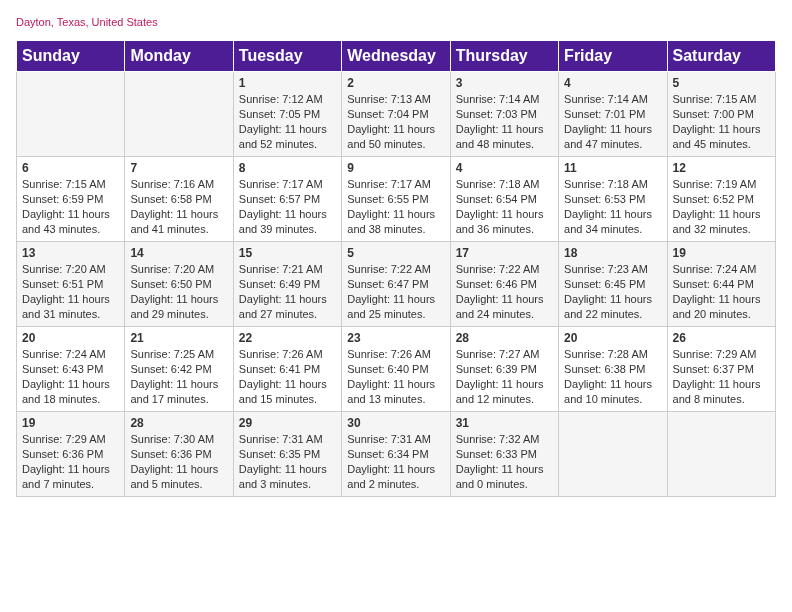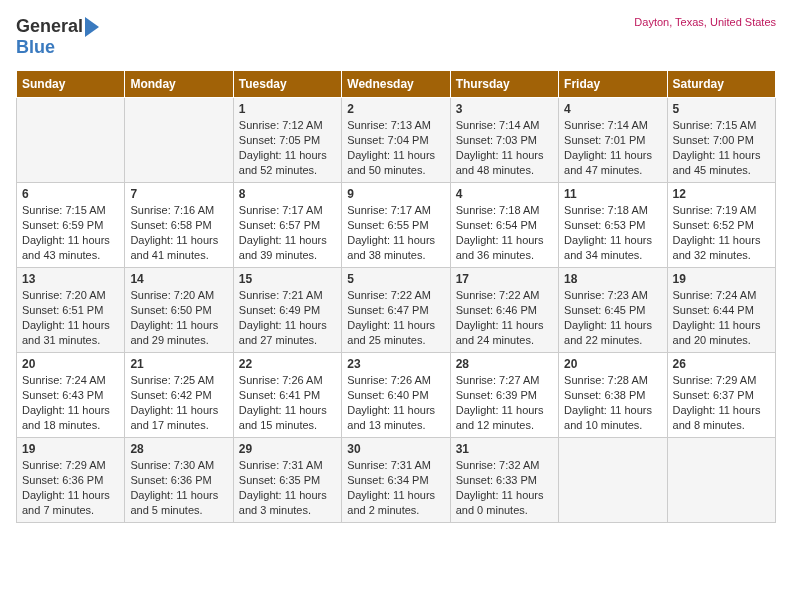--- a/index.html
+++ b/index.html
@@ -55,25 +55,25 @@
     .location-title {
       font-size: 11px;
       color: #be185d;
     }
     table {
       width: 100%;
       border-collapse: collapse;
       table-layout: fixed;
     }
     thead tr th {
-      background-color: #a16207;
+      background-color: #4c1d95;
       color: #fff;
       text-align: left;
       padding: 6px 5px;
-      font-size: 12px;
+      font-size: 16px;
       font-weight: bold;
       border: 1px solid #fff;
     }
     tbody tr td {
       vertical-align: top;
       border: 1px solid #ccc;
       padding: 4px 5px;
       font-size: 10px;
       color: #333;
       min-height: 80px;
@@ -93,27 +93,20 @@
     }
     .cell-content {
       font-size: 11px;
       line-height: 1.35;
     }
   </style>
 </head>
 <body>
 
 <div class="header">
-  <div class="logo">
-    <div class="logo-top">
-      <span class="logo-general">General</span>
-      <span class="logo-arrow"></span>
-    </div>
-    <span class="logo-blue">Blue</span>
-  </div>
   <div class="title-block">
     <div class="location-title">Dayton, Texas, United States</div>
   </div>
 </div>
 
 <table>
   <thead>
     <tr id="header-row">
         <th>Sunday</th>
         <th>Monday</th>

